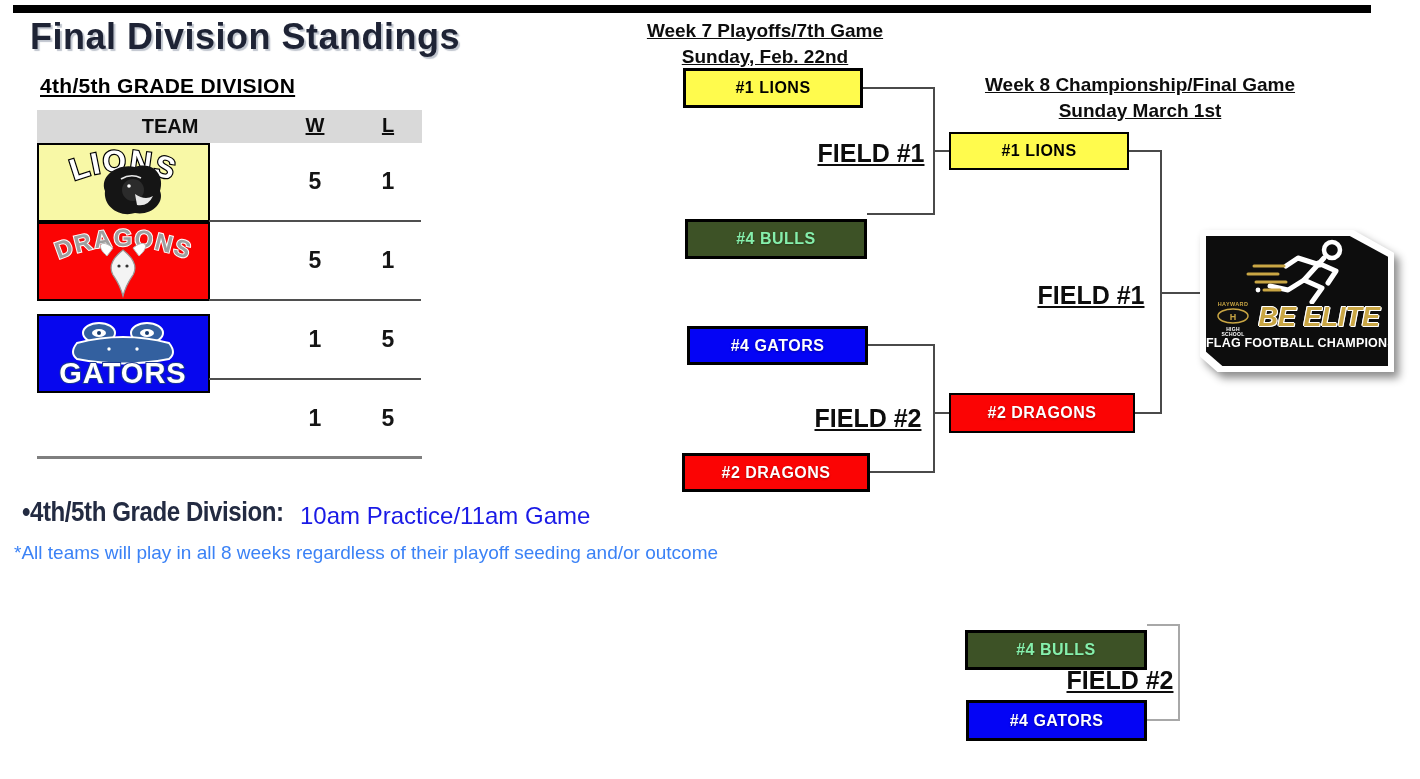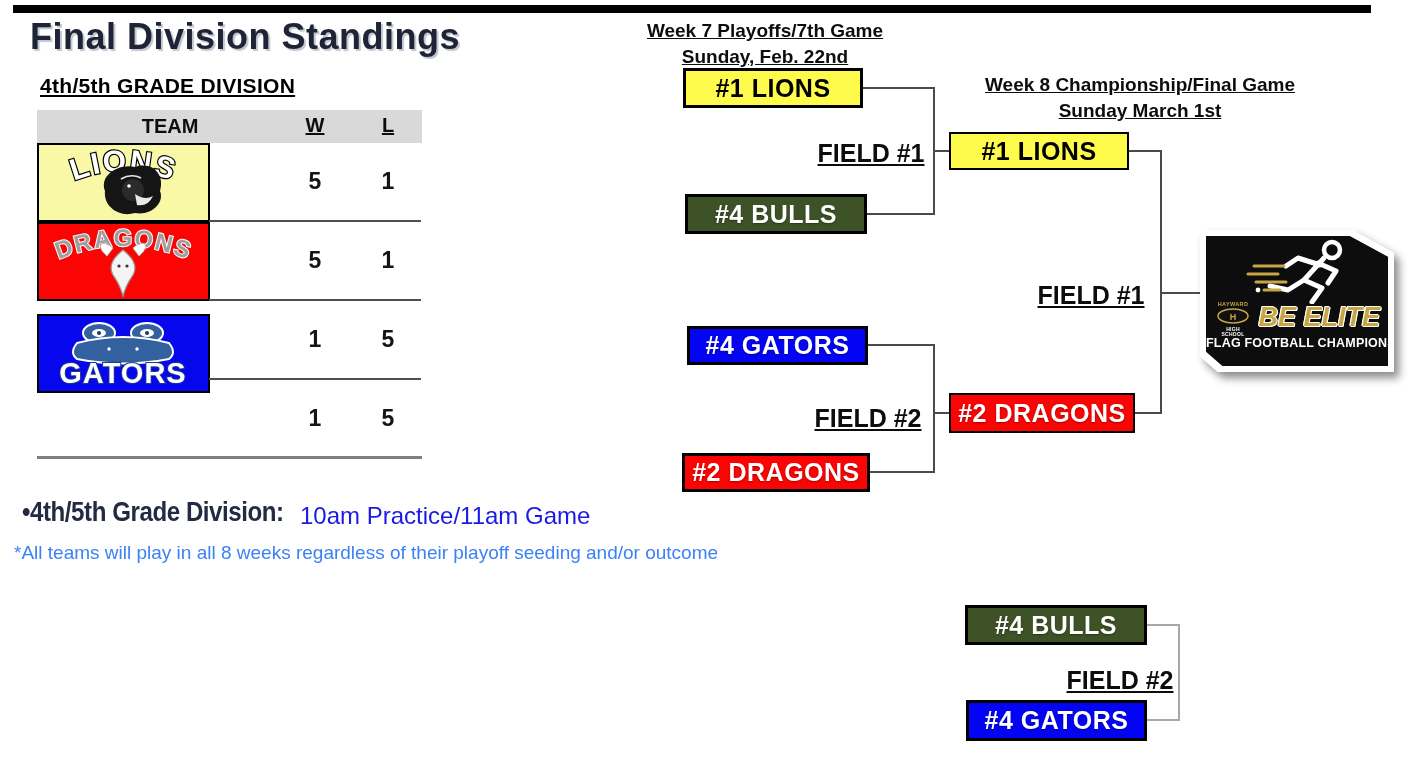--- a/index.html
+++ b/index.html
@@ -26,24 +26,24 @@
   .cell-bulls{background:#4A5B2C;}
   .row-sep{left:209px;width:212px;height:2px;background:#4f4f4f;}
   .table-bottom{left:37px;top:456px;width:385px;height:3px;background:#7f7f7f;}
   .num{font-size:23px;font-weight:600;color:#151515;transform:translateX(-50%);}
   
   .bhdr{font-weight:800;font-size:19px;color:#0d0d0d;text-align:center;line-height:26px;}
   .bhdr span{text-decoration:underline;margin-left:12px;}
   .field{font-size:25px;font-weight:800;text-decoration:underline;color:#0d0d0d;text-align:center;width:120px;}
   
   .bbox{display:flex;align-items:center;justify-content:center;box-sizing:border-box;
-        border:3px solid #000;font-size:25px;font-weight:800;letter-spacing:.5px;}
+        border:3px solid #000;font-size:16px;font-weight:800;letter-spacing:.5px;}
   .bbox.win{border-width:2px;}
   .bbox.yellow{background:#FFFB4D;color:#000;}
-  .bbox.green{background:#3D5226;color:#ffffff;text-shadow:0 1px 2px rgba(0,0,0,.35);}
+  .bbox.green{background:#3D5226;color:#86efac;text-shadow:0 1px 2px rgba(0,0,0,.35);margin-top:25px;}
   .bbox.blue{background:#0404F5;color:#fff;text-shadow:0 1px 2px rgba(0,0,0,.35);}
   .bbox.red{background:#FB0404;color:#fff;text-shadow:0 1px 2px rgba(0,0,0,.35);}
   
   .hline{height:2px;background:#4a4a4a;}
   .vline{width:2px;background:#4a4a4a;}
   .lite{background:#A8A8A8;}
   
   .division-label{left:22px;top:496px;font-size:28px;font-weight:800;color:#232b42;
     transform:scaleX(.86);transform-origin:left center;letter-spacing:-0.5px;white-space:nowrap;}
   .schedule-text{left:300px;top:502px;font-size:24px;color:#1a1ae6;white-space:nowrap;}

